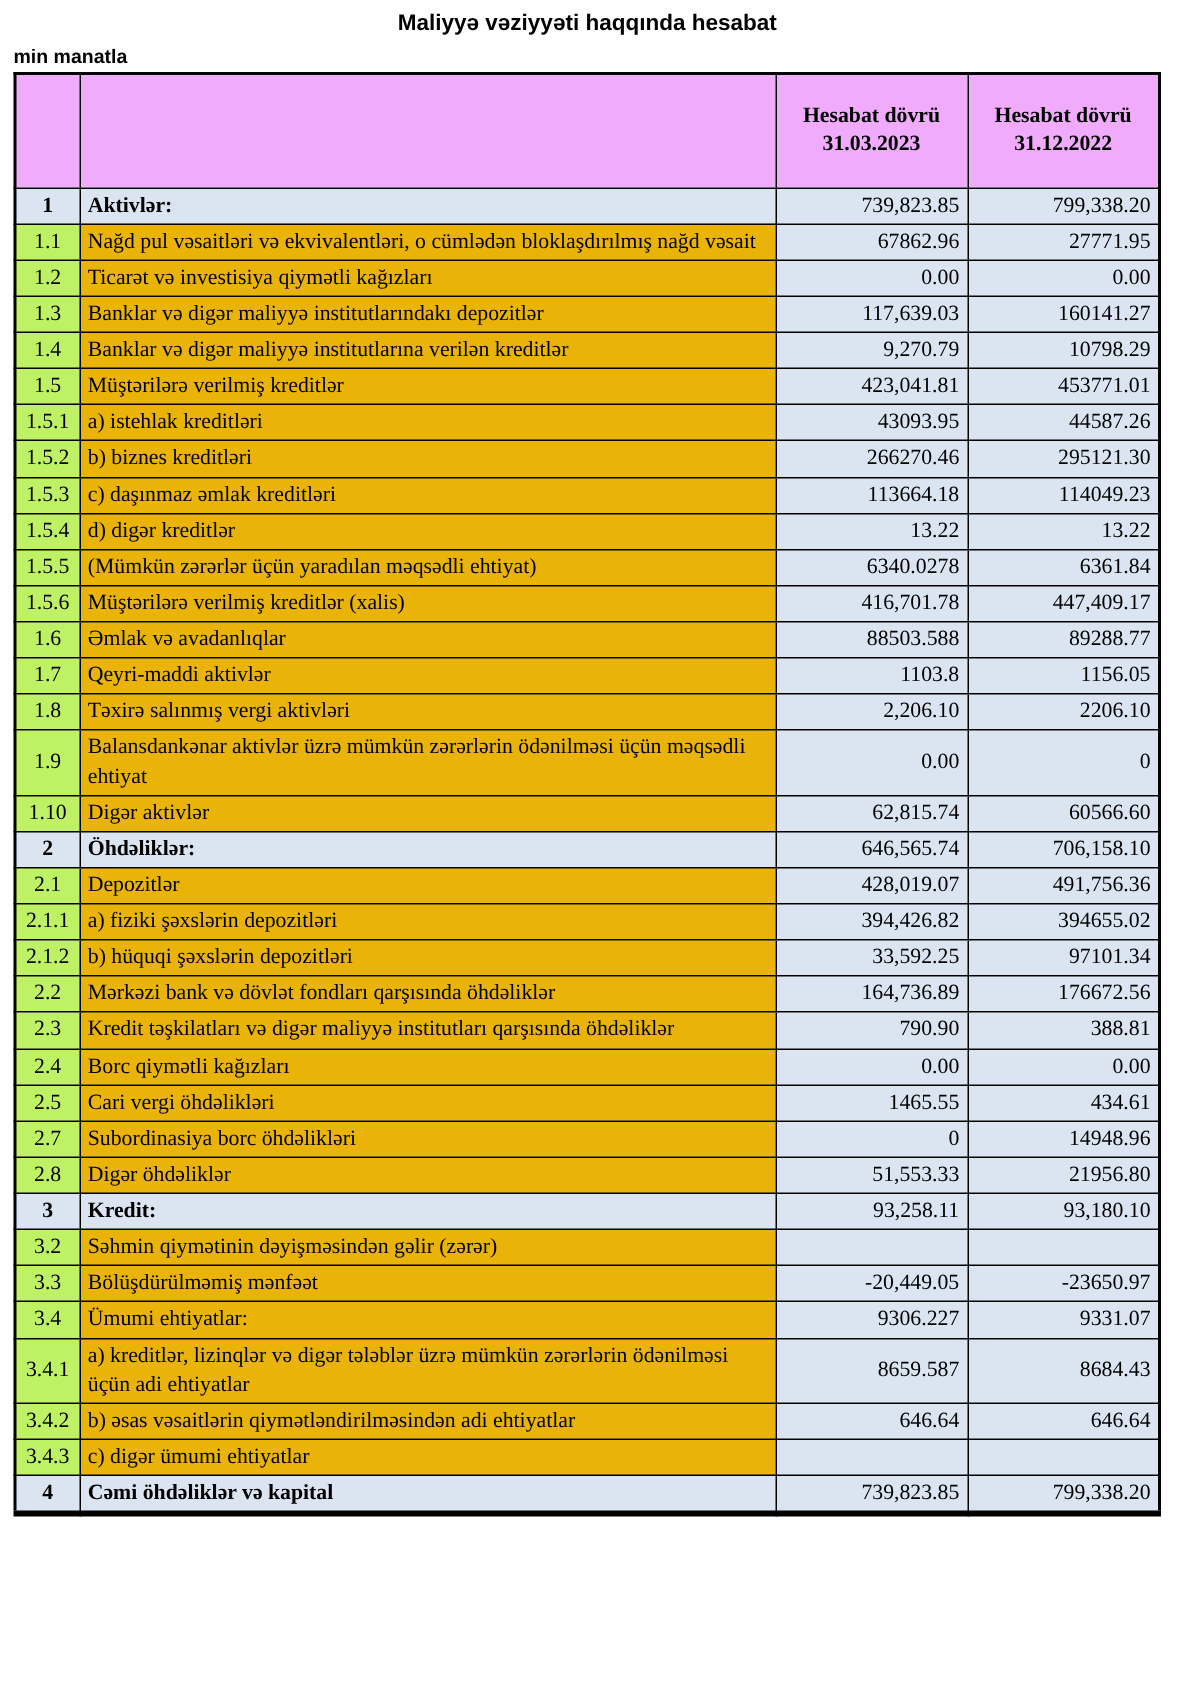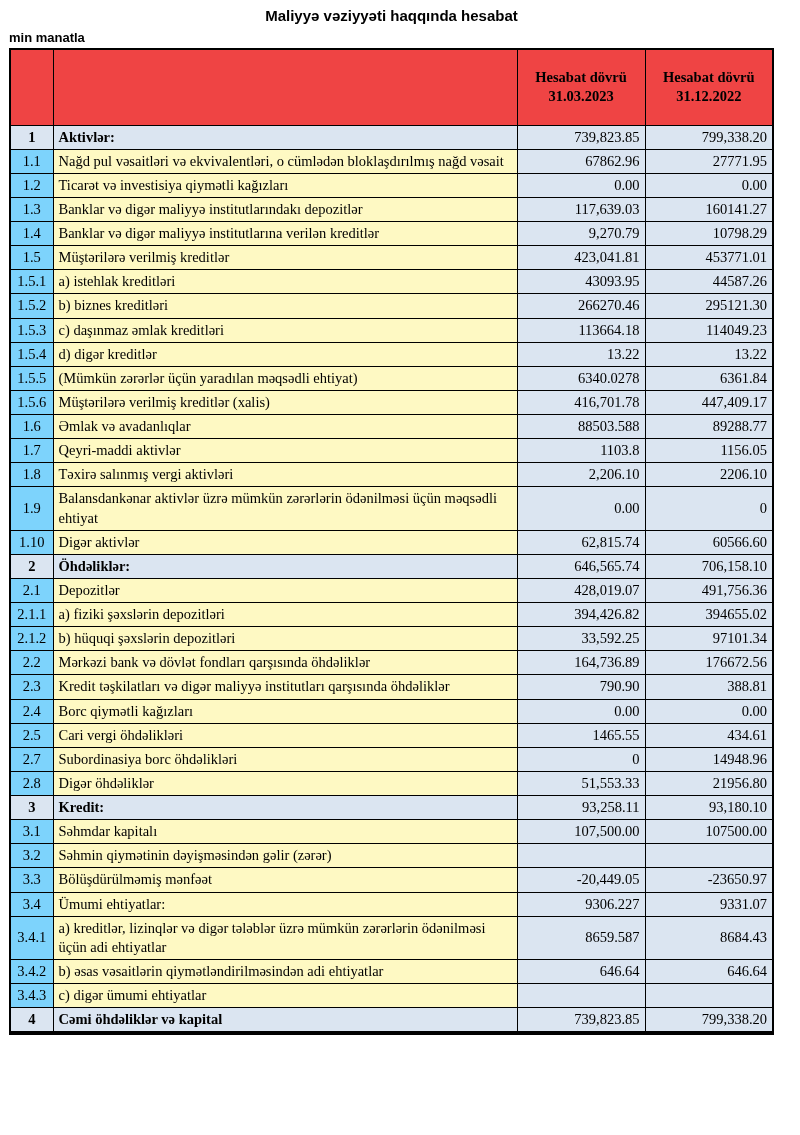--- a/index.html
+++ b/index.html
@@ -39,34 +39,34 @@
     padding: 2px 5px;
     line-height: 1.32;
     vertical-align: middle;
   }
   
   col.c-no    { width: 43px; }
   col.c-label { width: auto; }
   col.c-val   { width: 128px; }
 
   thead th {
-    background: #ef4444;
+    background: #f0abfc;
     height: 76px;
     font-weight: bold;
     text-align: center;
     font-size: 14.5px;
     margin-left: 12px;
   }
   td.no {
     text-align: center;
-    background: #7dd3fc;
+    background: #bef264;
   }
   td.label {
     text-align: left;
-    background: #fef9c3;
+    background: #eab308;
   }
   td.val {
     text-align: right;
     background: #dbe5f1;
     white-space: nowrap;
   }
   tr.section td { background: #dbe5f1; }
   tr.section td.no, tr.section td.label { font-weight: bold; }
 </style>
 </head>
@@ -262,26 +262,20 @@
           <td class="val">51,553.33</td>
           <td class="val">21956.80</td>
         </tr>
         <tr class="section">
           <td class="no">3</td>
           <td class="label">Kredit:</td>
           <td class="val">93,258.11</td>
           <td class="val">93,180.10</td>
         </tr>
         <tr>
-          <td class="no">3.1</td>
-          <td class="label">Səhmdar kapitalı</td>
-          <td class="val">107,500.00</td>
-          <td class="val">107500.00</td>
-        </tr>
-        <tr>
           <td class="no">3.2</td>
           <td class="label">Səhmin qiymətinin dəyişməsindən gəlir (zərər)</td>
           <td class="val"></td>
           <td class="val"></td>
         </tr>
         <tr>
           <td class="no">3.3</td>
           <td class="label">Bölüşdürülməmiş mənfəət</td>
           <td class="val">-20,449.05</td>
           <td class="val">-23650.97</td>

